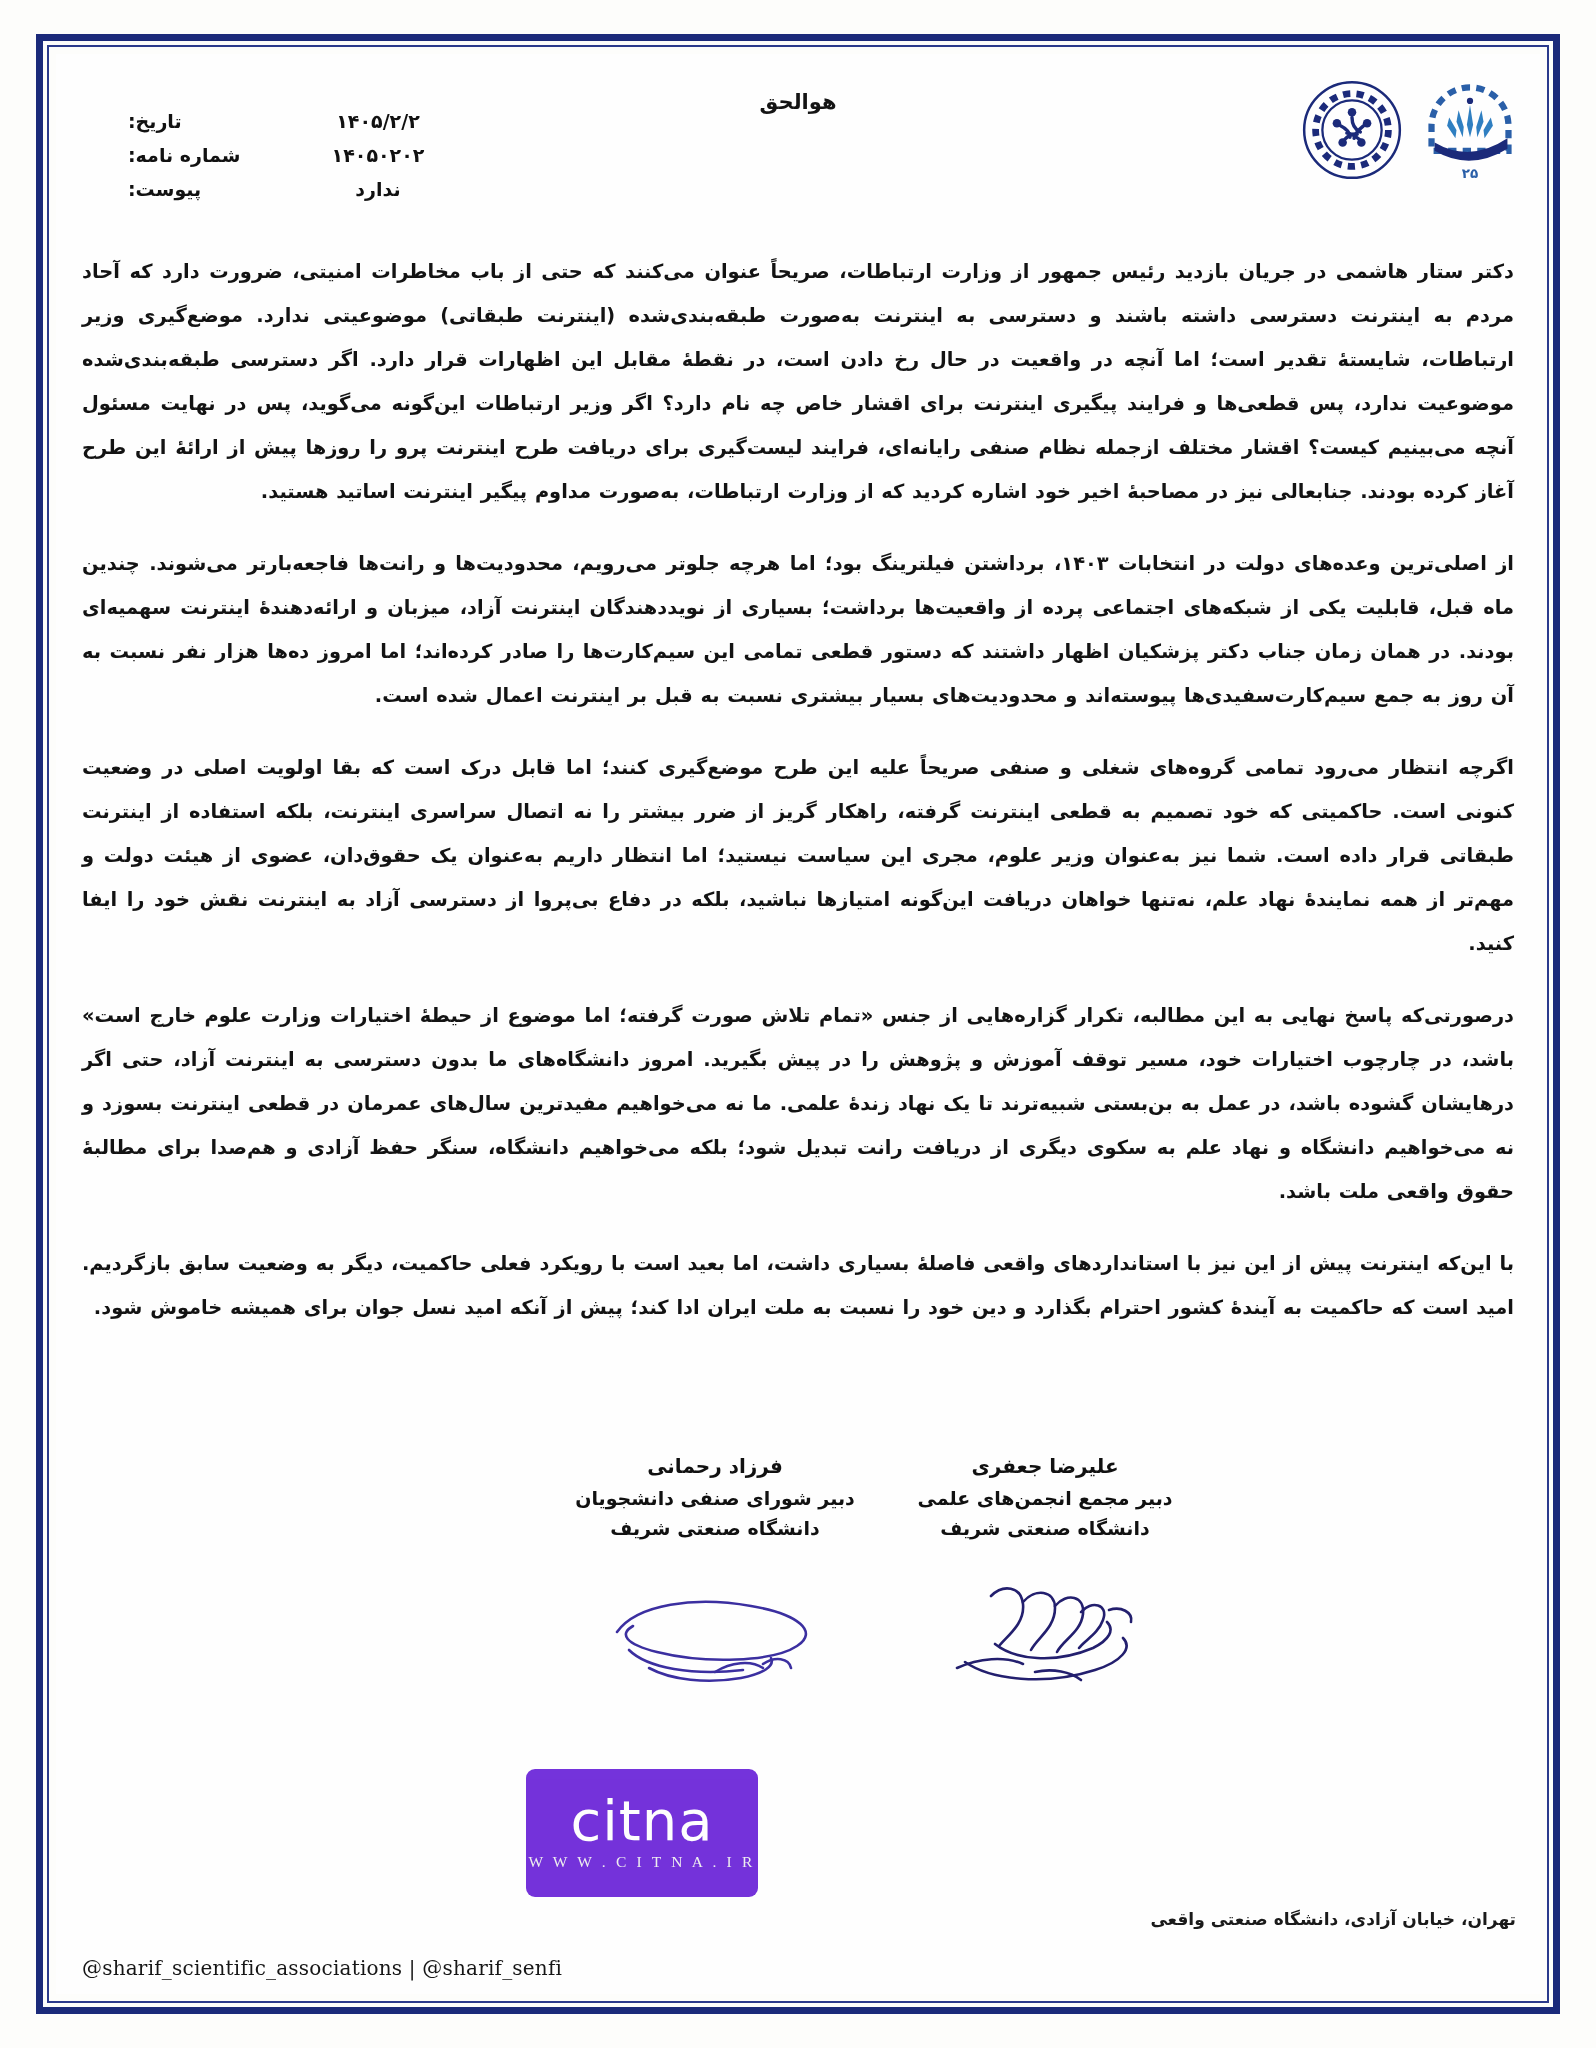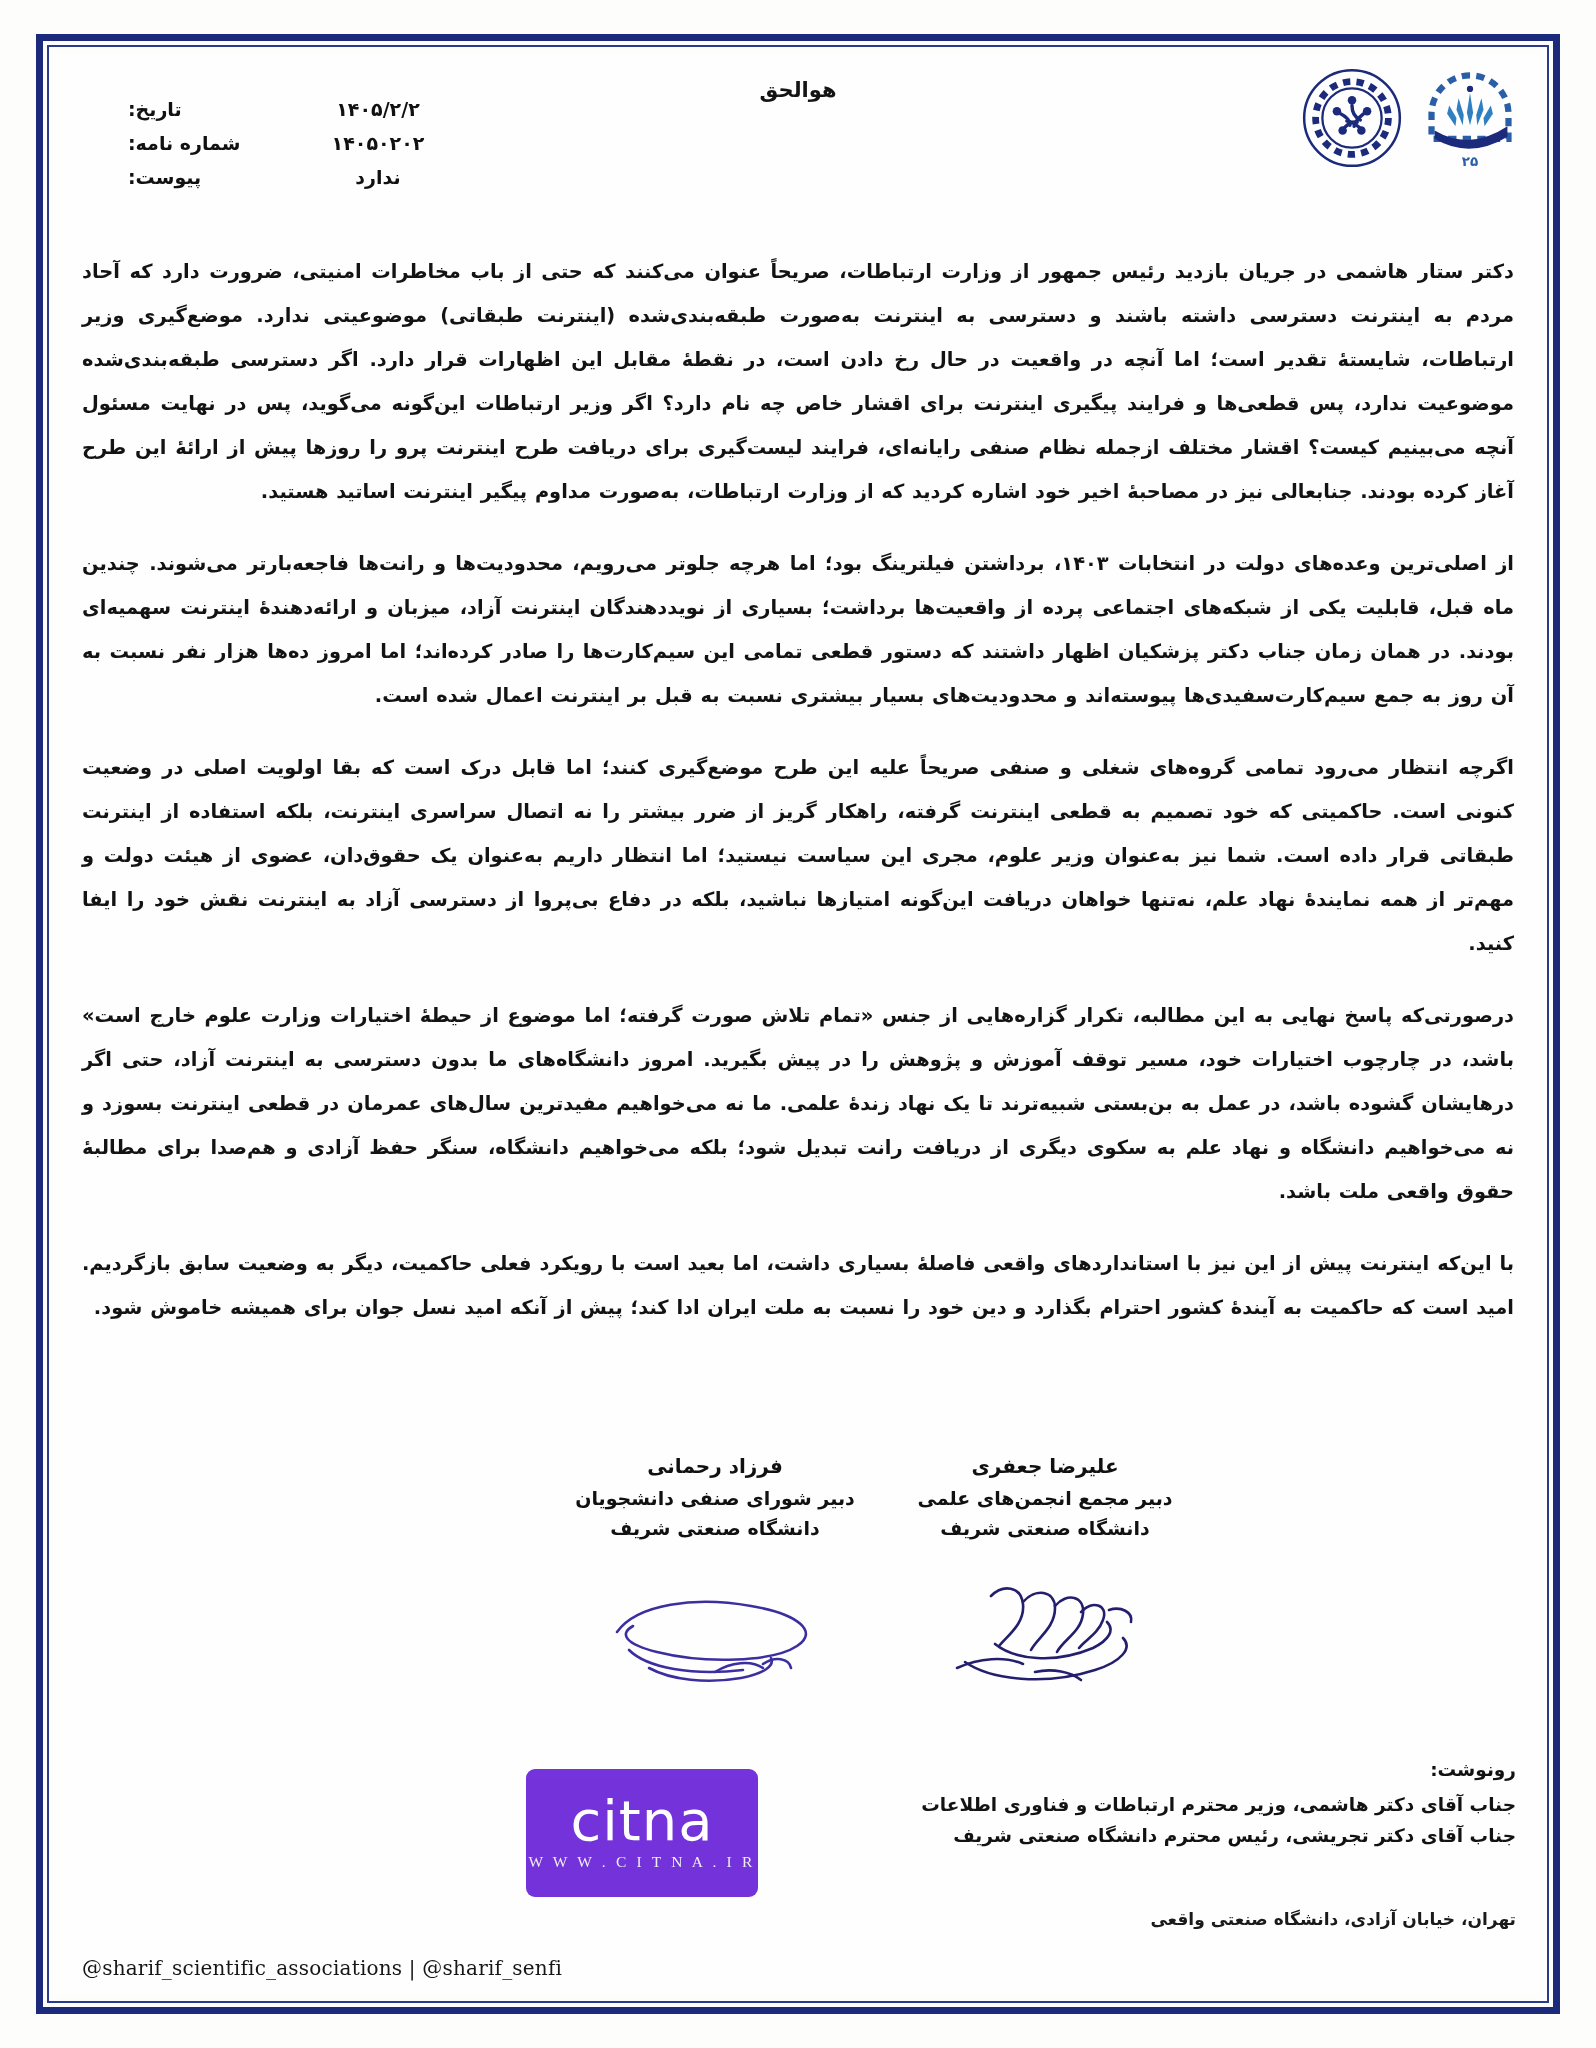--- a/index.html
+++ b/index.html
@@ -44,21 +44,21 @@
     right: 56px;
     bottom: 54px;
     background: #fefefe;
     box-sizing: border-box;
     overflow: hidden;
   }
 
   
   .hdr {
     position: absolute;
-    top: 0;
+    top: 12px;
     left: 0;
     right: 0;
     height: 190px;
   }
   .basmala {
     position: absolute;
     top: 24px;
     left: 0;
     right: 0;
     text-align: center;
@@ -360,25 +360,20 @@
             <path d="M42 56 C 62 28, 120 20, 176 30 C 224 38, 244 56, 222 70 C 198 86, 130 88, 82 76 C 50 68, 44 58, 58 50"></path>
             <path d="M54 74 C 72 92, 118 100, 168 94"></path>
             <path d="M74 92 C 96 104, 132 108, 166 102 C 188 98, 200 90, 196 82"></path>
             <path d="M140 96 C 156 86, 176 84, 188 92"></path>
             <path d="M188 88 C 200 80, 214 82, 216 92"></path>
           </g>
         </svg>
       </span>
     </div>
 
-    <div class="copies">
-      <div class="copies-title">رونوشت:</div>
-      <div class="copy-line">جناب آقای دکتر هاشمی، وزیر محترم ارتباطات و فناوری اطلاعات</div>
-      <div class="copy-line">جناب آقای دکتر تجریشی، رئیس محترم دانشگاه صنعتی شریف</div>
-    </div>
 
     <div class="address">تهران، خیابان آزادی، دانشگاه صنعتی واقعی</div>
 
     <div class="handles">@sharif_scientific_associations | @sharif_senfi</div>
 
     <div class="watermark">
       <span class="wm-word">citna</span>
       <span class="wm-url">W W W . C I T N A . I R</span>
     </div>
 

